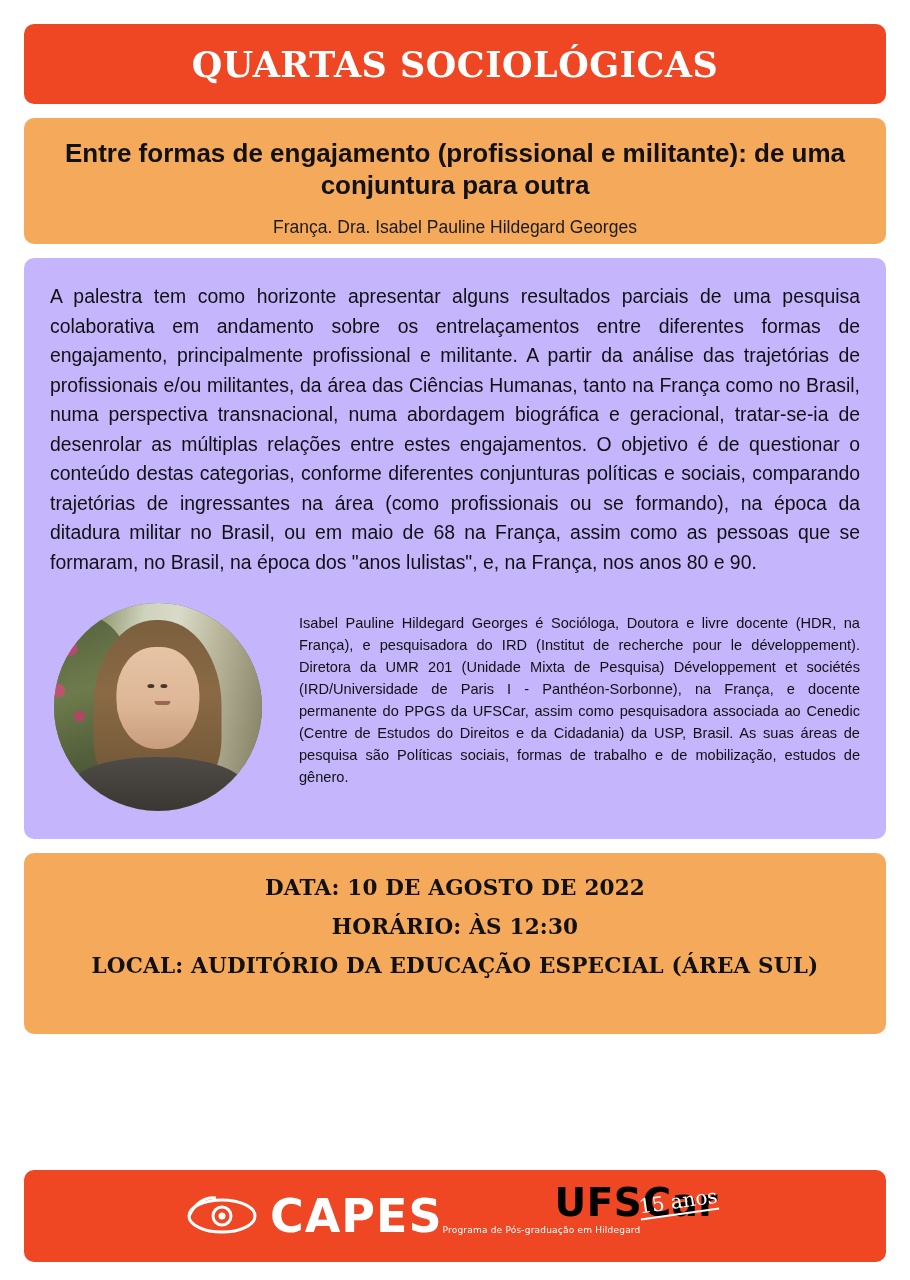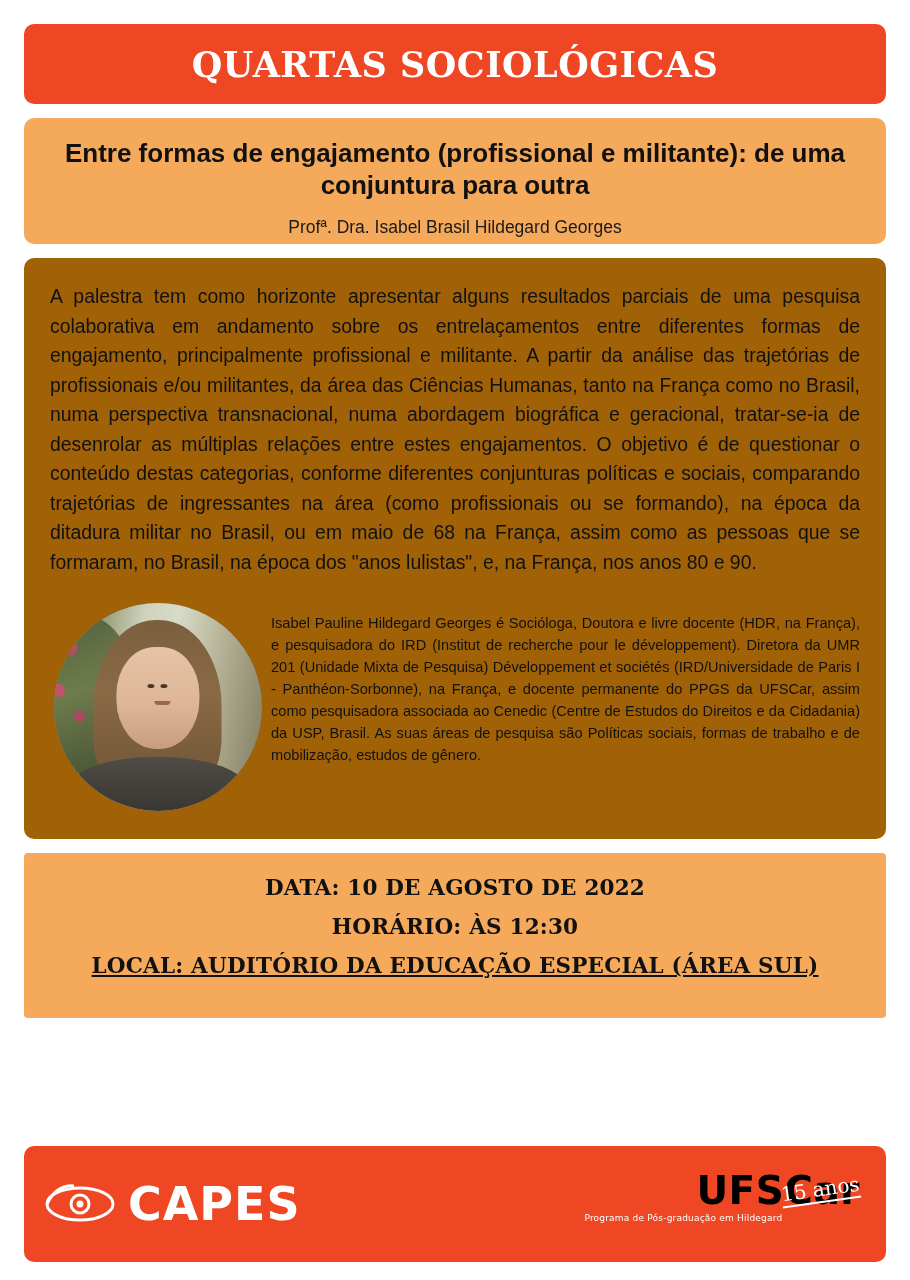--- a/index.html
+++ b/index.html
@@ -61,39 +61,39 @@
   }
   .speaker-name {
     font-size: 17.5px;
     color: #1a1a1a;
     font-weight: normal;
     margin: 0;
   }
 
   
   .abstract-block {
-    background: #a16207;
+    background: #c4b5fd;
     border-radius: 10px;
     padding: 24px 26px 26px 26px;
     margin-bottom: 14px;
     flex: 0 0 auto;
   }
   .abstract-text {
     font-size: 19.4px;
     line-height: 1.52;
     text-align: justify;
     text-justify: inter-word;
     color: #111;
     margin: 0 0 22px 0;
   }
 
   .bio-row {
     display: flex;
     align-items: flex-start;
-    gap: 6px;
+    gap: 34px;
     padding: 4px 0 2px 0;
   }
   .portrait-wrap {
     flex: 0 0 auto;
     width: 215px;
     display: flex;
     justify-content: center;
   }
   .portrait {
     width: 208px;
@@ -179,44 +179,44 @@
     font-size: 14.6px;
     line-height: 1.5;
     text-align: justify;
     color: #111;
     padding-top: 10px;
   }
 
   
   .details-block {
     background: #f5a95a;
-    border-radius: 4px;
-    padding: 22px 20px 24px 20px;
+    border-radius: 10px;
+    padding: 22px 20px 40px 20px;
     text-align: center;
     margin-bottom: 14px;
   }
   .detail-line {
     font-family: "DejaVu Serif", serif;
     font-weight: bold;
     font-size: 21.5px;
     color: #111;
     margin: 0 0 14px 0;
     letter-spacing: 0.2px;
   }
-  .detail-line:last-child { margin-bottom: 16px; text-decoration: underline; }
+  .detail-line:last-child { margin-bottom: 16px; }
 
   
   .footer-banner {
     background: #ef4623;
     border-radius: 10px;
     height: 92px;
     display: flex;
     align-items: center;
-    justify-content: space-between;
-    padding: 12px 20px;
+    justify-content: center;
+    padding: 0 20px;
     margin-top: auto;
   }
   .capes-logo {
     display: flex;
     align-items: center;
     gap: 12px;
     color: #ffffff;
   }
   .capes-mark {
     width: 72px;
@@ -276,21 +276,21 @@
 <body>
 
 <div class="poster">
 
   <div class="header-banner">
     <div class="header-title">QUARTAS SOCIOLÓGICAS</div>
   </div>
 
   <div class="title-block">
     <h1 class="talk-title">Entre formas de engajamento (profissional e militante): de uma conjuntura para outra</h1>
-    <p class="speaker-name">Profª. Dra. Isabel Brasil Hildegard Georges</p>
+    <p class="speaker-name">França. Dra. Isabel Pauline Hildegard Georges</p>
   </div>
 
   <div class="abstract-block">
     <p class="abstract-text">A palestra tem como horizonte apresentar alguns resultados parciais de uma pesquisa colaborativa em andamento sobre os entrelaçamentos entre diferentes formas de engajamento, principalmente profissional e militante. A partir da análise das trajetórias de profissionais e/ou militantes, da área das Ciências Humanas, tanto na França como no Brasil, numa perspectiva transnacional, numa abordagem biográfica e geracional, tratar-se-ia de desenrolar as múltiplas relações entre estes engajamentos. O objetivo é de questionar o conteúdo destas categorias, conforme diferentes conjunturas políticas e sociais, comparando trajetórias de ingressantes na área (como profissionais ou se formando), na época da ditadura militar no Brasil, ou em maio de 68 na França, assim como as pessoas que se formaram, no Brasil, na época dos "anos lulistas", e, na França, nos anos 80 e 90.</p>
 
     <div class="bio-row">
       <div class="portrait-wrap">
         <div class="portrait">
           <div class="ph-bg"></div>
           <div class="ph-foliage"></div>

